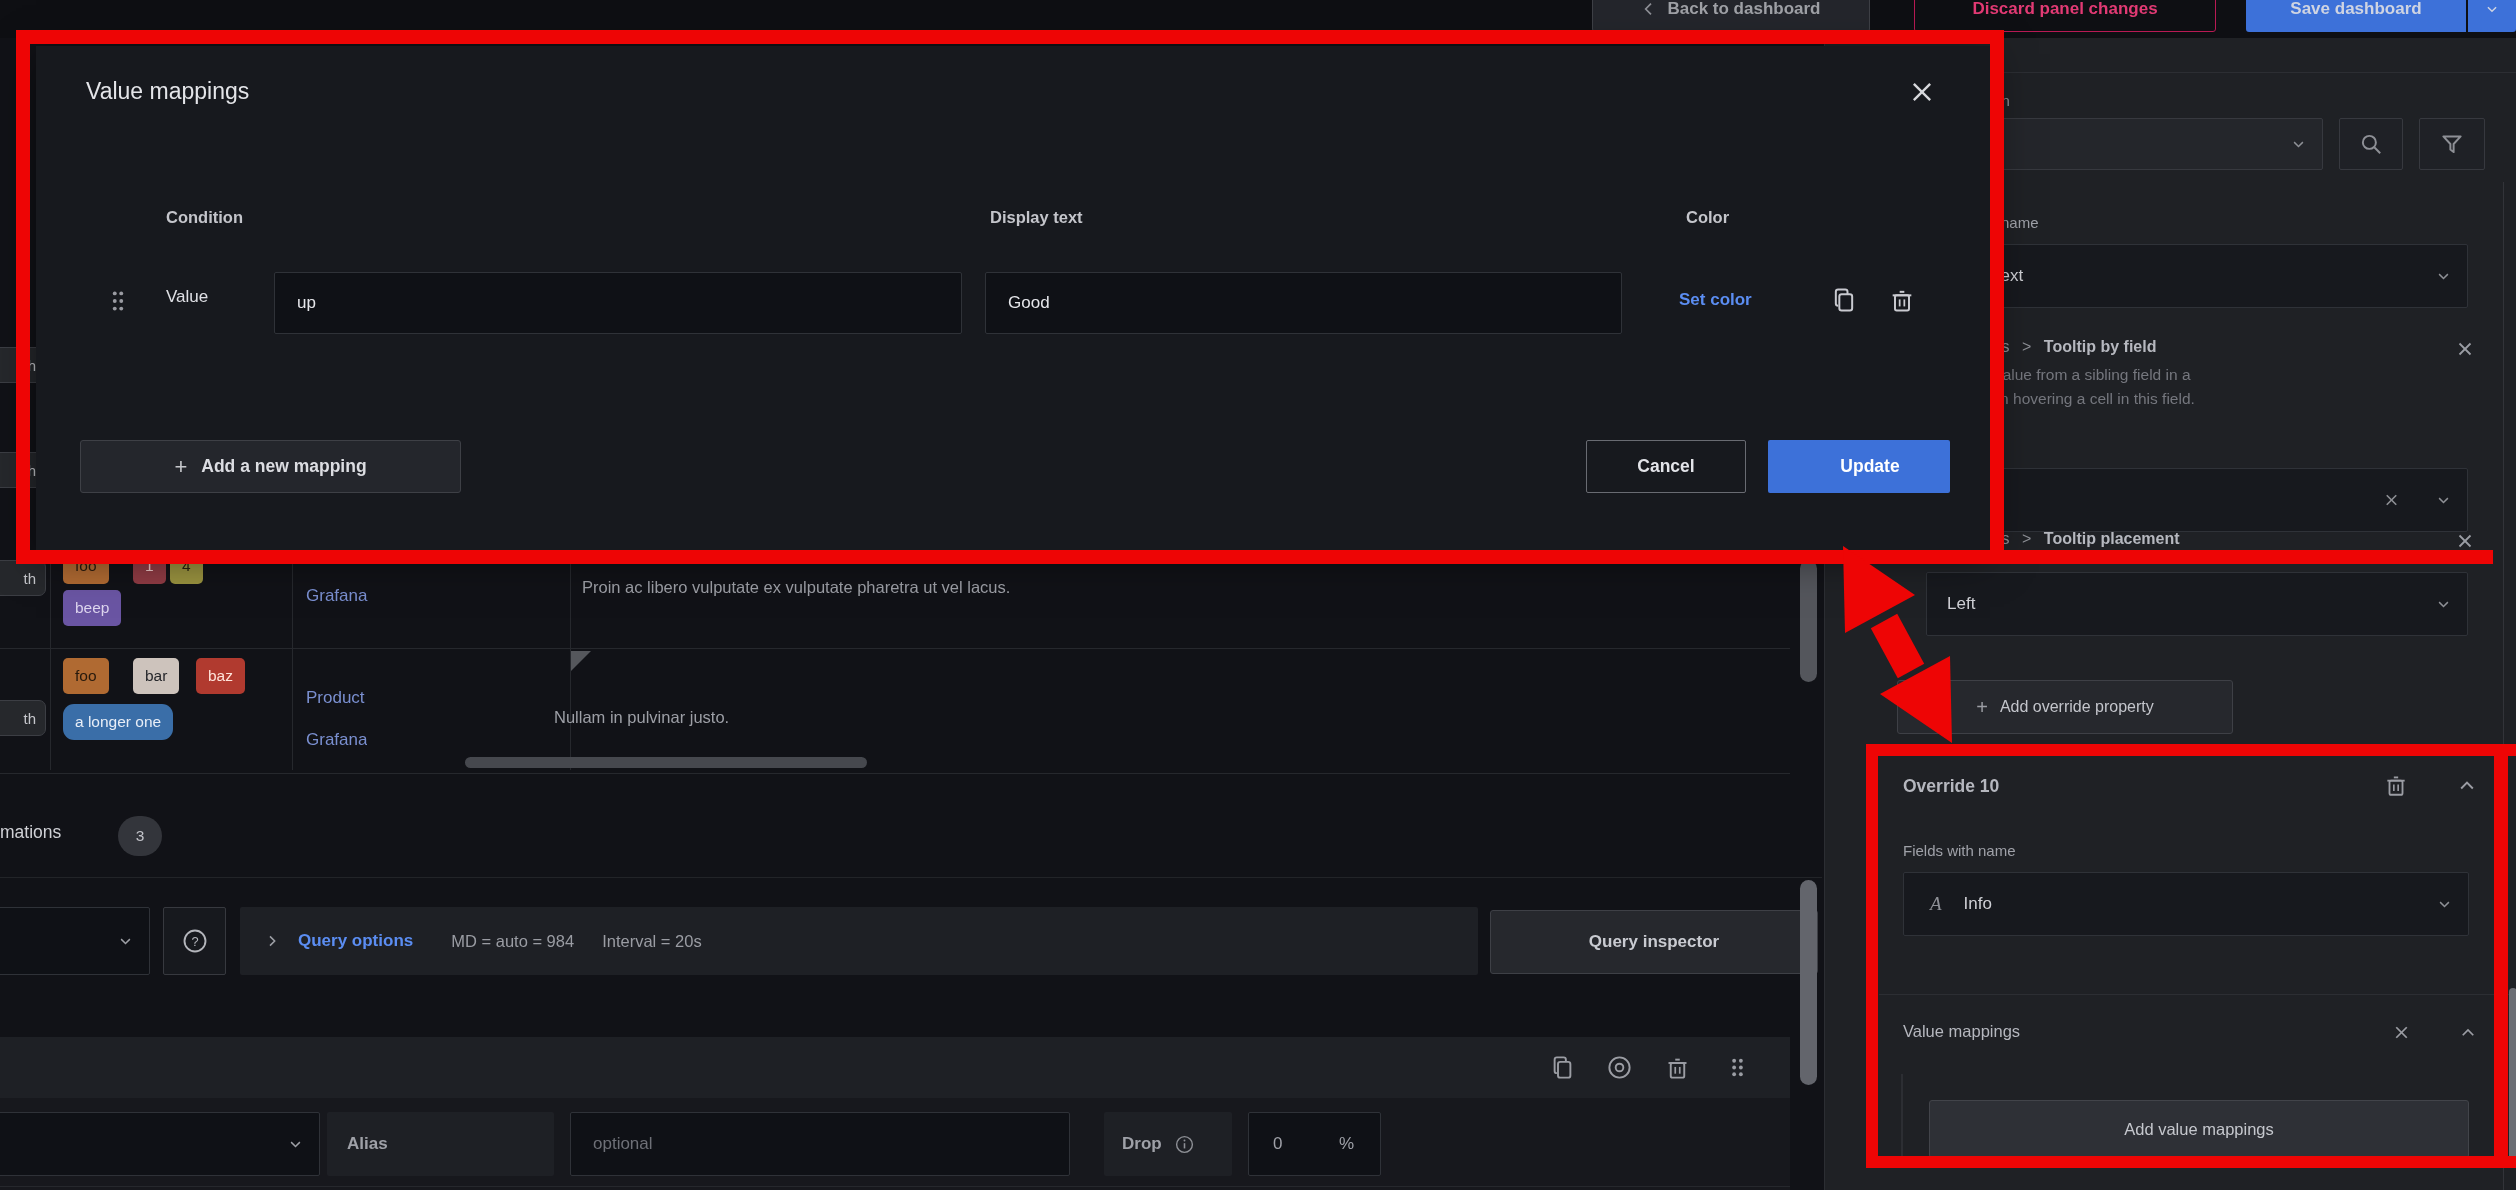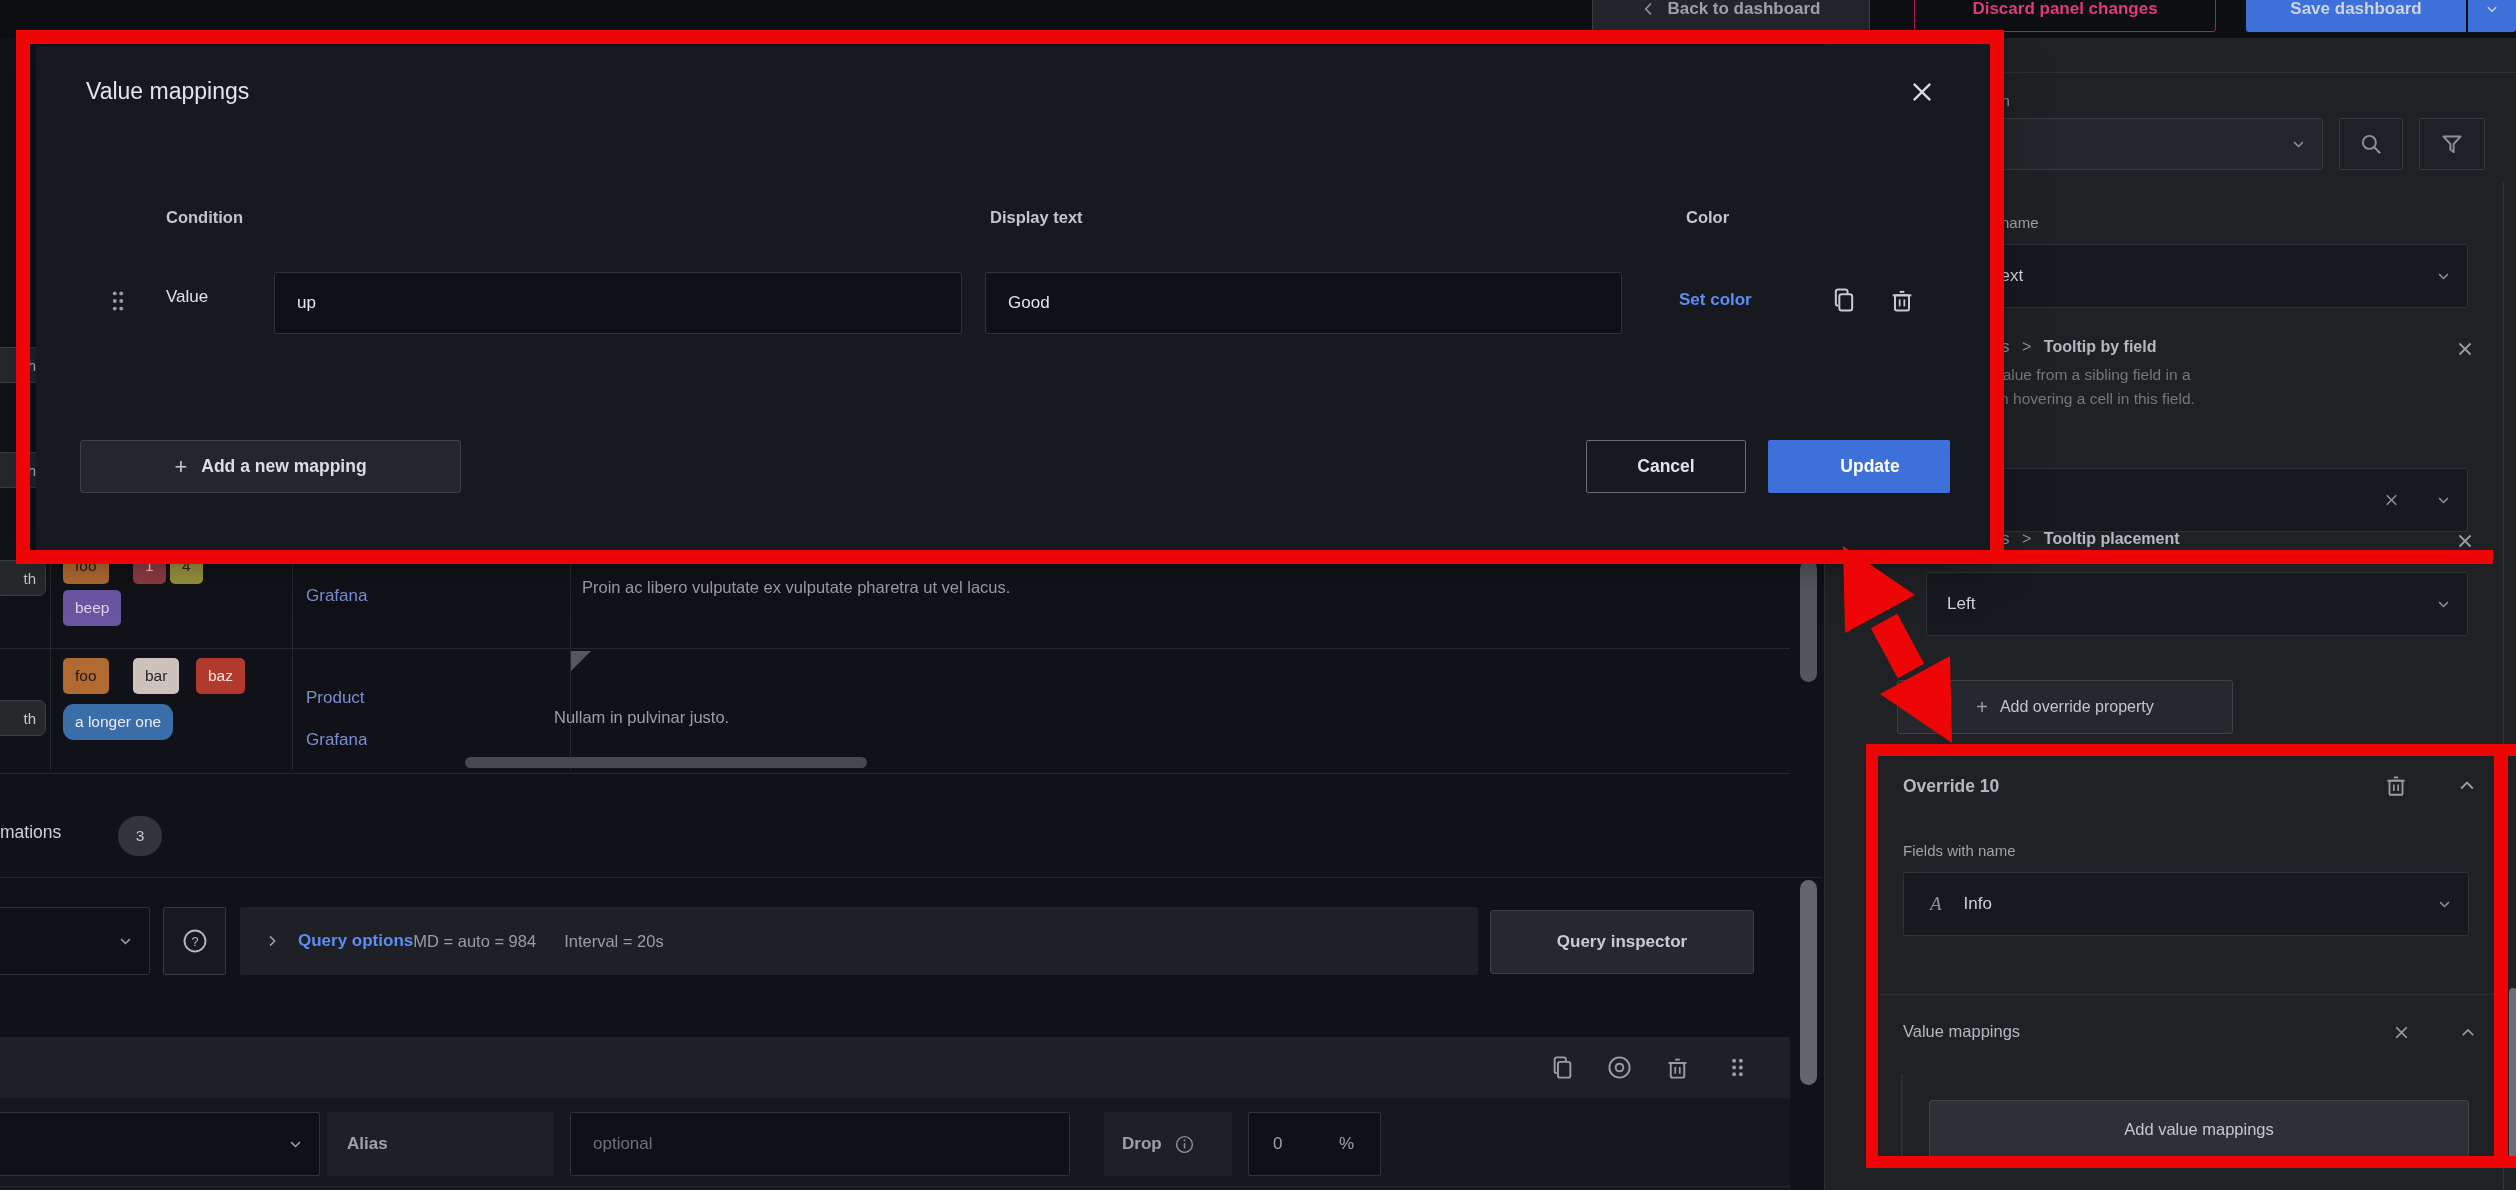--- a/index.html
+++ b/index.html
@@ -123,24 +123,24 @@
         </svg>
     </span>
   </div>
   <div class="abs" style="left:240px;top:907px;width:1238px;height:68px;background:#1e2025;border-radius:2px;display:flex;align-items:center;">
     <span style="margin-left:24px;">
       <svg width="16" height="16" viewBox="0 0 24 24">
           <polyline points="9,5 16,12 9,19" fill="none" stroke="#9ea0a6" stroke-width="2.3"></polyline>
         </svg>
     </span>
     <span class="txt link-blue" style="margin-left:18px;font-size:17px;font-weight:600;">Query options</span>
-    <span class="txt" style="font-size:16.5px;color:#9a9ca3;">MD = auto = 984</span>
+    <span class="txt" style="margin-left:38px;font-size:16.5px;color:#9a9ca3;">MD = auto = 984</span>
     <span class="txt" style="margin-left:28px;font-size:16.5px;color:#9a9ca3;">Interval = 20s</span>
   </div>
-  <div class="abs btn-sec" style="left:1490px;top:910px;width:264px;height:64px;background:#26282d;font-size:17px;color:#c9cbd1;font-weight:600;">
+  <div class="abs btn-sec" style="left:1490px;top:910px;width:328px;height:64px;background:#26282d;font-size:17px;color:#c9cbd1;font-weight:600;">
     <span class="txt">Query inspector</span>
   </div>
 
   <div class="abs" style="left:0;top:1037px;width:1790px;height:61px;background:#1e2025;">
     <span class="abs" style="left:1549px;top:17px;color:#9b9da4;">
       <svg width="27" height="27" viewBox="0 0 24 24">
           <rect x="8" y="7" width="11" height="14" rx="2" fill="none" stroke="currentColor" stroke-width="1.7"></rect>
           <path d="M15 7 V5 a2 2 0 0 0 -2 -2 H7 a2 2 0 0 0 -2 2 v10 a2 2 0 0 0 2 2" fill="none" stroke="currentColor" stroke-width="1.7"></path>
         </svg>
     </span>

